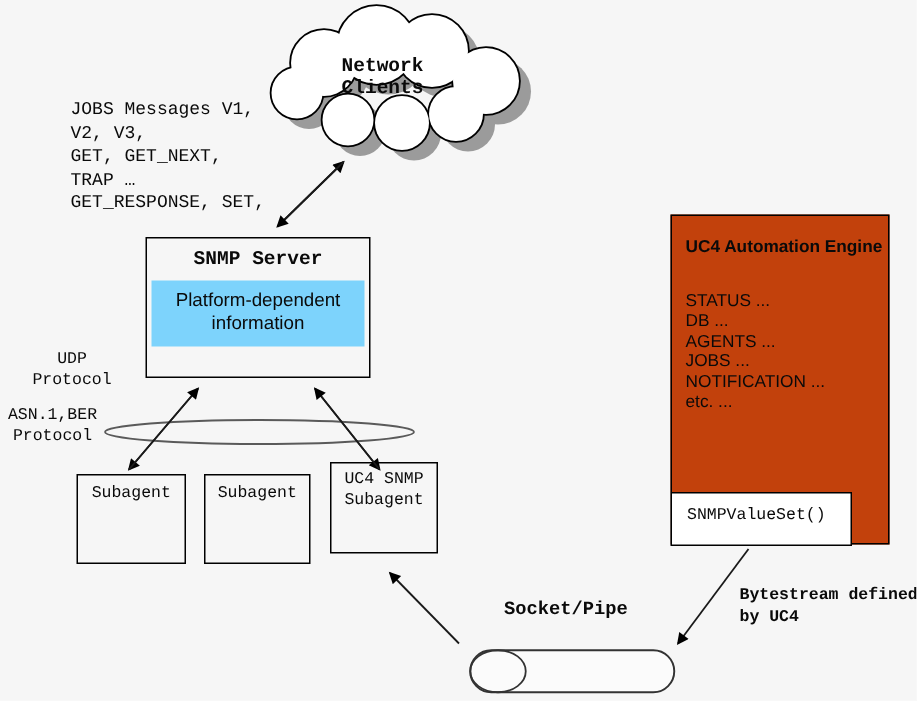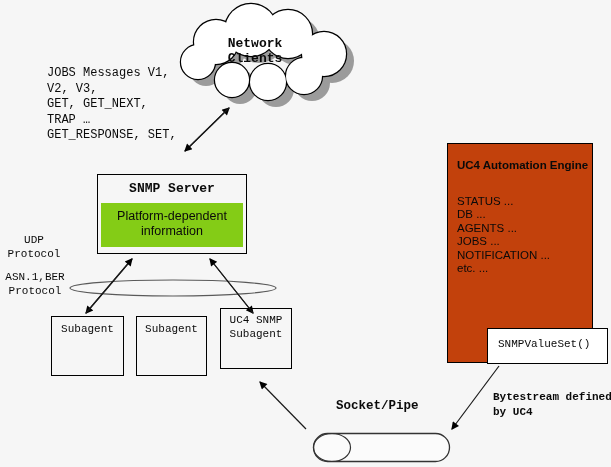--- a/index.html
+++ b/index.html
@@ -16,44 +16,44 @@
 
   
   #cloud-svg { left:176px; top:2px; }
   #cloud-label { left:195px; top:36px; width:120px; text-align:center;
     font-weight:bold; font-size:13px; line-height:15px; }
 
   
   #snmp-messages { left:47px; top:66px; font-size:12px; line-height:15.5px; white-space:nowrap; }
 
   
-  #snmp-server { left:97px; top:174px; width:150px; height:80px; }
+  #snmp-server { left:97px; top:158px; width:150px; height:94px; }
   #snmp-server-title { margin-top:6px; text-align:center; font-weight:bold; font-size:13px; }
   #platform-panel { position:absolute; left:3px; top:28px; width:142px; height:44px;
-    background:#84cc16; text-align:center; font-size:12.5px; line-height:15px;
+    background:#7dd3fc; text-align:center; font-size:12.5px; line-height:15px;
     padding-top:6px; box-sizing:border-box; }
 
   
-  #udp-label { left:4px; top:234px; width:60px; text-align:center; font-size:11px; line-height:13.5px; }
+  #udp-label { left:18px; top:234px; width:60px; text-align:center; font-size:11px; line-height:13.5px; }
   #asn-label { left:1px; top:271px; width:68px; text-align:center; font-size:11px; line-height:13.5px; }
 
   
   .subagent { text-align:center; font-size:11px; line-height:14px; padding-top:5px; }
   #subagent-1 { left:51px;  top:316px; width:73px; height:60px; }
   #subagent-2 { left:136px; top:316px; width:71px; height:60px; }
   #subagent-3 { left:220px; top:308px; width:72px; height:61px; padding-top:4px; }
 
   
   #uc4-engine { left:447px; top:143px; width:146px; height:220px; background:#c2410c; }
   #uc4-engine-title { position:absolute; left:9px; top:15px; font-weight:bold; font-size:11.5px; white-space:nowrap; }
   #uc4-engine-items { position:absolute; left:9px; top:51px; font-size:11.5px; line-height:13.4px; white-space:nowrap; }
   #snmpvalueset-box { position:absolute; left:-1px; top:184px; width:121px; height:36px;
     border:1px solid #000; background:#ffffff; box-sizing:border-box;
     font-size:11px; padding:9px 0 0 10px;
-    font-family:"Liberation Mono","DejaVu Sans Mono",monospace;margin-left:40px; }
+    font-family:"Liberation Mono","DejaVu Sans Mono",monospace; }
 
   
   #socket-pipe-label { left:336px; top:399px; font-weight:bold; font-size:12.5px; }
   #bytestream-label { left:493px; top:390px; font-size:11px; line-height:15px; white-space:nowrap;font-weight:bold; }
 
   
   #connector-svg { left:0; top:0; pointer-events:none; }
 </style>
 </head>
 <body>

